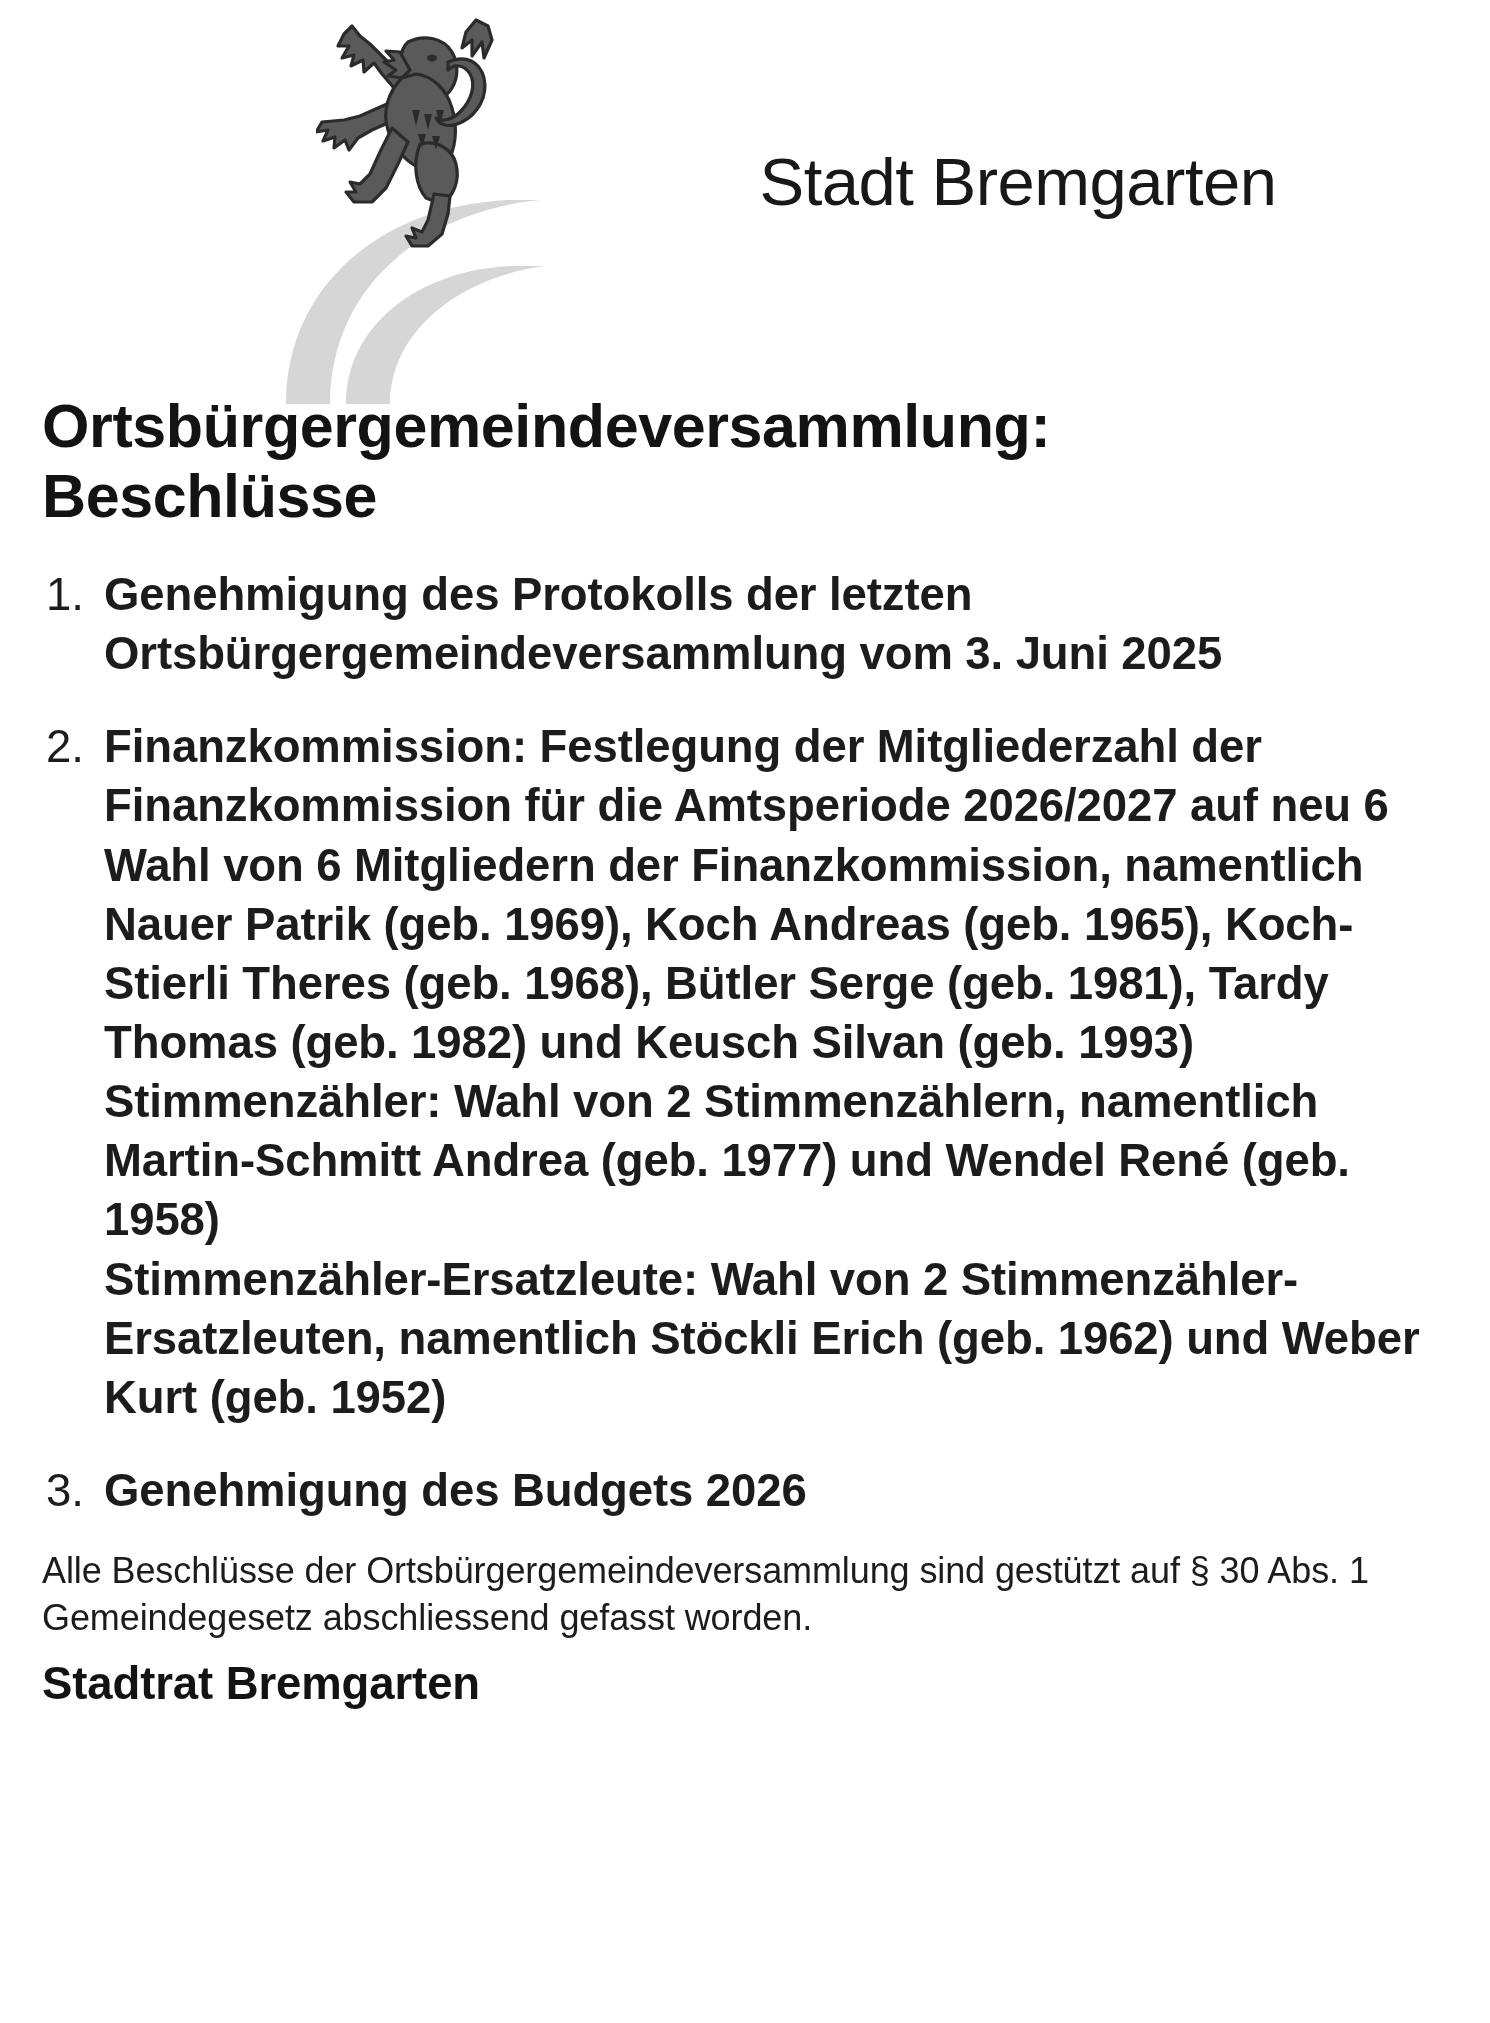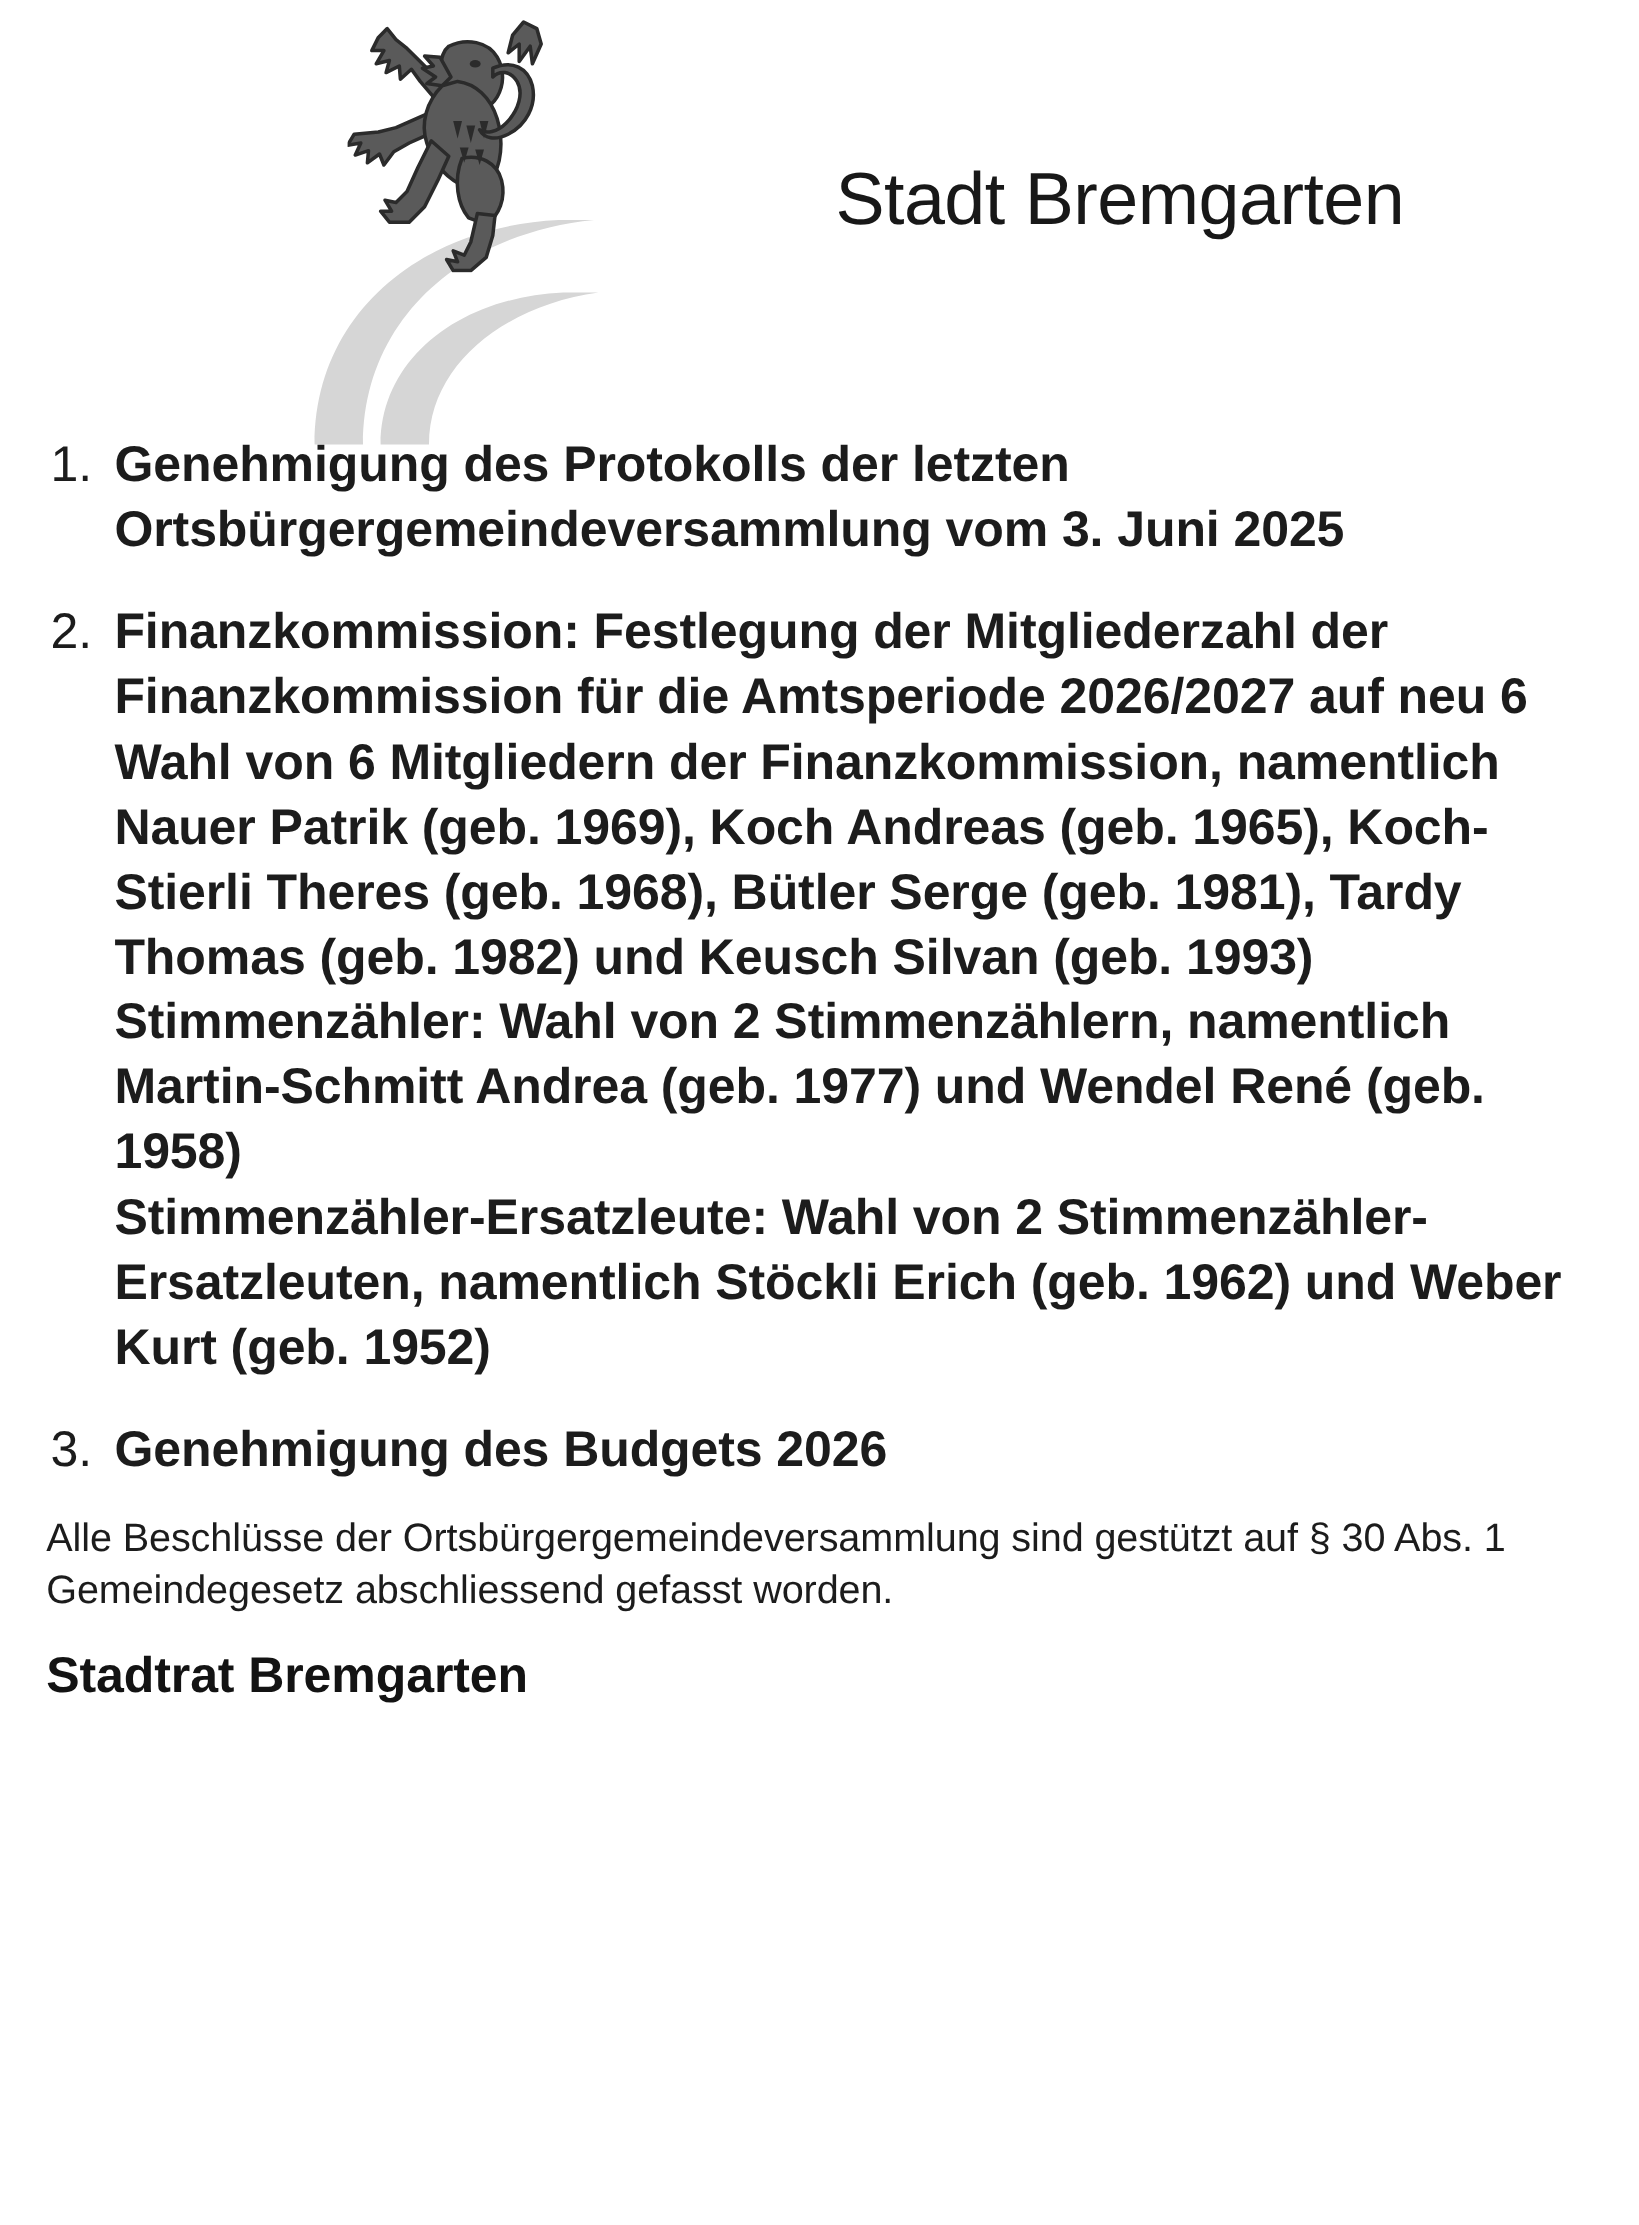--- a/index.html
+++ b/index.html
@@ -143,21 +143,21 @@
 
   .closing {
     font-size: 36px;
     line-height: 1.30;
     color: #1c1c1c;
     margin: 0;
     letter-spacing: -0.1px;
   }
 
   .signature {
-    margin-top: 26px;
+    margin-top: 14px;
     font-size: 45.5px;
     font-weight: 700;
     line-height: 1.25;
     color: #131313;
     letter-spacing: -0.1px;
   }
 </style>
 </head>
 <body>
 
@@ -212,20 +212,21 @@
       </div>
     </div>
 
     <div class="brand-block">
       <div class="brand-title">Stadt Bremgarten</div>
     </div>
   </div>
 
   <div class="content">
 
+    <h1 class="headline">Ortsbürgergemeindeversammlung: Beschlüsse</h1>
 
 
     <ol class="list">
 
       <li class="list-item">
         <span class="list-num">1.</span>
         <span class="list-body">
           <span class="sub-line">Genehmigung des Protokolls der letzten Ortsbürgergemeindeversammlung vom 3. Juni 2025</span>
         </span>
       </li>

